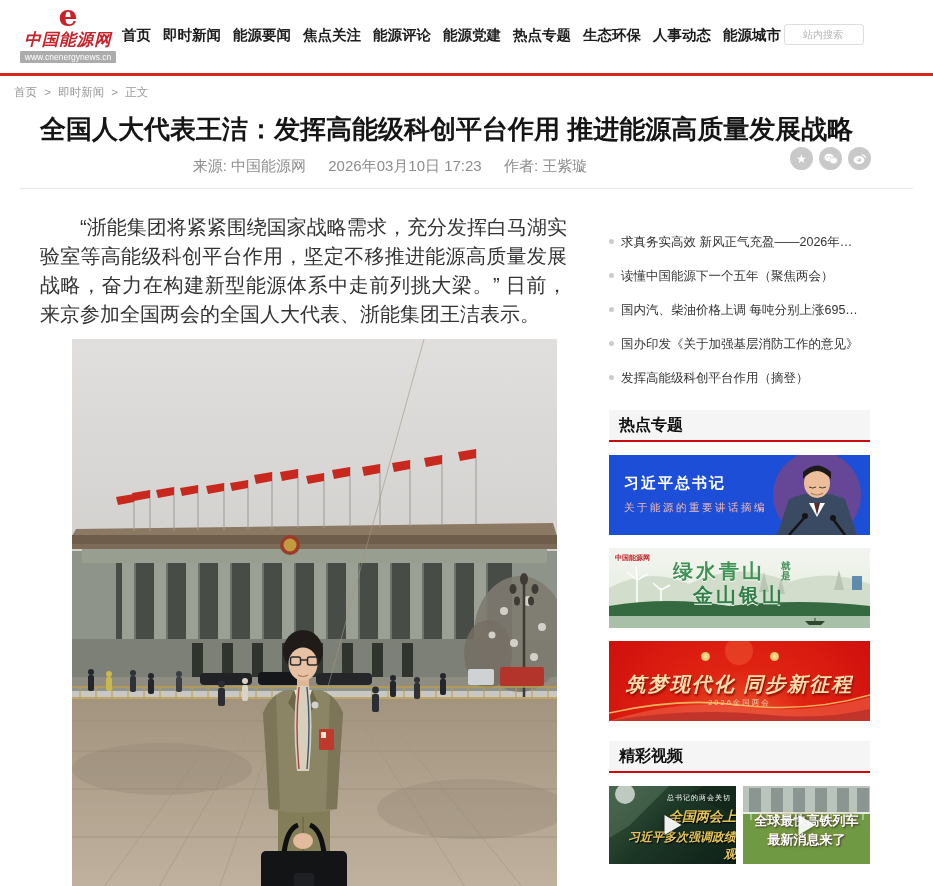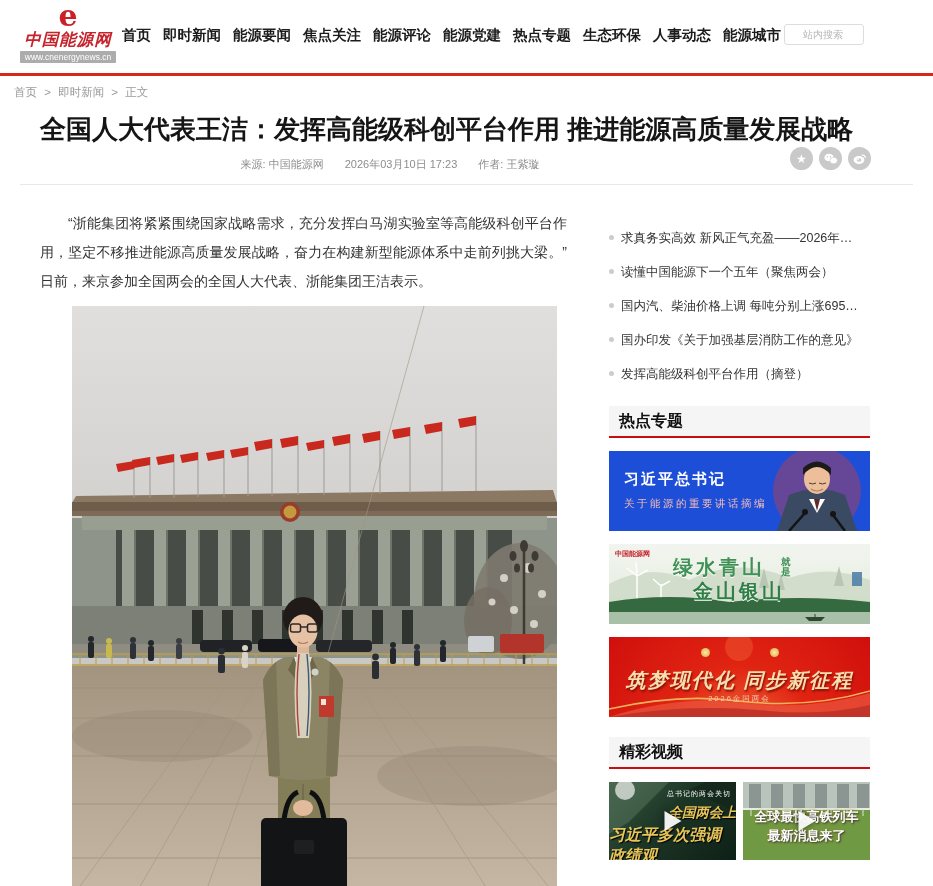--- a/index.html
+++ b/index.html
@@ -19,30 +19,30 @@
   .search input { border:0; outline:0; width:56px; font-size:10px; color:#666; }
   .search input::placeholder { color:#b5b5b5; }
 
   
   .breadcrumb { margin:9px 0 0 14px; font-size:11.5px; color:#999; }
   .breadcrumb span { margin-right:4px; }
   .crumb { cursor:pointer; }
 
   
   .title { margin:13px 20px 0 40px; font-size:26px; font-weight:bold; color:#151515; line-height:33px; }
-  .meta { margin-top:11px; width:780px; text-align:center; font-size:11px; color:#8d8d8d; }
+  .meta { margin-top:11px; width:780px; text-align:center; font-size:15px; color:#8d8d8d; }
   .meta span { margin:0 9px; }
   .share { position:absolute; right:62px; top:147px; display:flex; gap:6px; }
   .share-circle { width:23px; height:23px; border-radius:50%; background:#c9c9c9; display:flex; align-items:center; justify-content:center; color:#fff; font-size:12px; cursor:pointer; }
   .divider { margin:12px 20px 0; border-top:1px solid #e8e8e8; }
 
   
   .main { display:flex; padding:0 20px; }
   .left-col { width:563px; }
-  .para { margin-top:24px; padding:0 16px 0 20px; font-size:14px; line-height:29px; color:#333; text-indent:2em; text-align:justify; }
+  .para { margin-top:24px; padding:0 16px 0 20px; font-size:20px; line-height:29px; color:#333; text-indent:2em; text-align:justify; }
   .photo { margin:10px 0 0 52px; width:485px; height:591px; overflow:hidden; background:#d7d6d4; }
 
   
   .sidebar { width:261px; margin-left:26px; padding-top:25px; }
   .sec-head { height:32px; background:#f5f5f5; border-bottom:2px solid #c90c0c; line-height:30px; padding-left:10px; font-size:16px; font-weight:bold; color:#111; }
   .news-list { padding:2px 0 6px; }
   .news-item { display:flex; gap:7px; align-items:flex-start; margin:18px 0; cursor:pointer; }
   .dot { flex:none; width:5px; height:5px; border-radius:50%; background:#ccc; margin-top:5px; }
   .news-text { font-size:12.5px; color:#333; line-height:16px; white-space:nowrap; overflow:hidden; text-overflow:ellipsis; width:240px; }
 
@@ -67,21 +67,21 @@
   .b3-sub { position:absolute; left:0; right:0; top:57px; text-align:center; font-size:7.5px; color:#f2cdb0; letter-spacing:2px; }
   .b3-emblems { position:absolute; left:0; right:0; top:11px; display:flex; justify-content:center; gap:60px; }
   .b3-emblem { width:9px; height:9px; border-radius:50%; background:radial-gradient(#ffe9a8,#d8a43c); }
 
   
   .video-row { display:flex; gap:7px; margin-top:13px; }
   .video { position:relative; width:127px; height:78px; overflow:hidden; cursor:pointer; }
   .v1 { background:linear-gradient(135deg,#3a5a40 0%,#1c3626 45%,#0e2016 100%); }
   .v1-tag { position:absolute; right:5px; top:7px; font-size:7px; color:#fff; letter-spacing:1px; }
   .v1-l1 { position:absolute; left:0; right:0; top:22px; text-align:right; font-size:13.5px; font-weight:bold; color:#e8c55a; text-shadow:1px 1px 1px #000; font-style:italic; }
-  .v1-l2 { position:absolute; left:0; right:0; top:43px; text-align:left; font-size:16px; font-weight:bold; color:#e8c55a; text-shadow:1px 1px 1px #000; font-style:italic; }
+  .v1-l2 { position:absolute; left:0; right:0; top:43px; text-align:right; font-size:12px; font-weight:bold; color:#e8c55a; text-shadow:1px 1px 1px #000; font-style:italic;padding-left:17px; }
   .v2-l1 { position:absolute; left:0; right:0; top:26px; text-align:center; font-size:13px; font-weight:bold; color:#fff; text-shadow:1px 1px 2px #333,0 0 4px #a58c2d; }
   .v2-l2 { position:absolute; left:0; right:0; top:45px; text-align:center; font-size:13px; font-weight:bold; color:#fff; text-shadow:1px 1px 2px #333,0 0 4px #a58c2d; }
   .play { position:absolute; left:50%; top:50%; transform:translate(-50%,-50%); width:0; height:0; border-left:17px solid rgba(255,255,255,.93); border-top:10px solid transparent; border-bottom:10px solid transparent; filter:drop-shadow(0 0 3px rgba(0,0,0,.55)); }
 </style>
 </head>
 <body>
 
 <div class="page">
 
   <div class="header">

